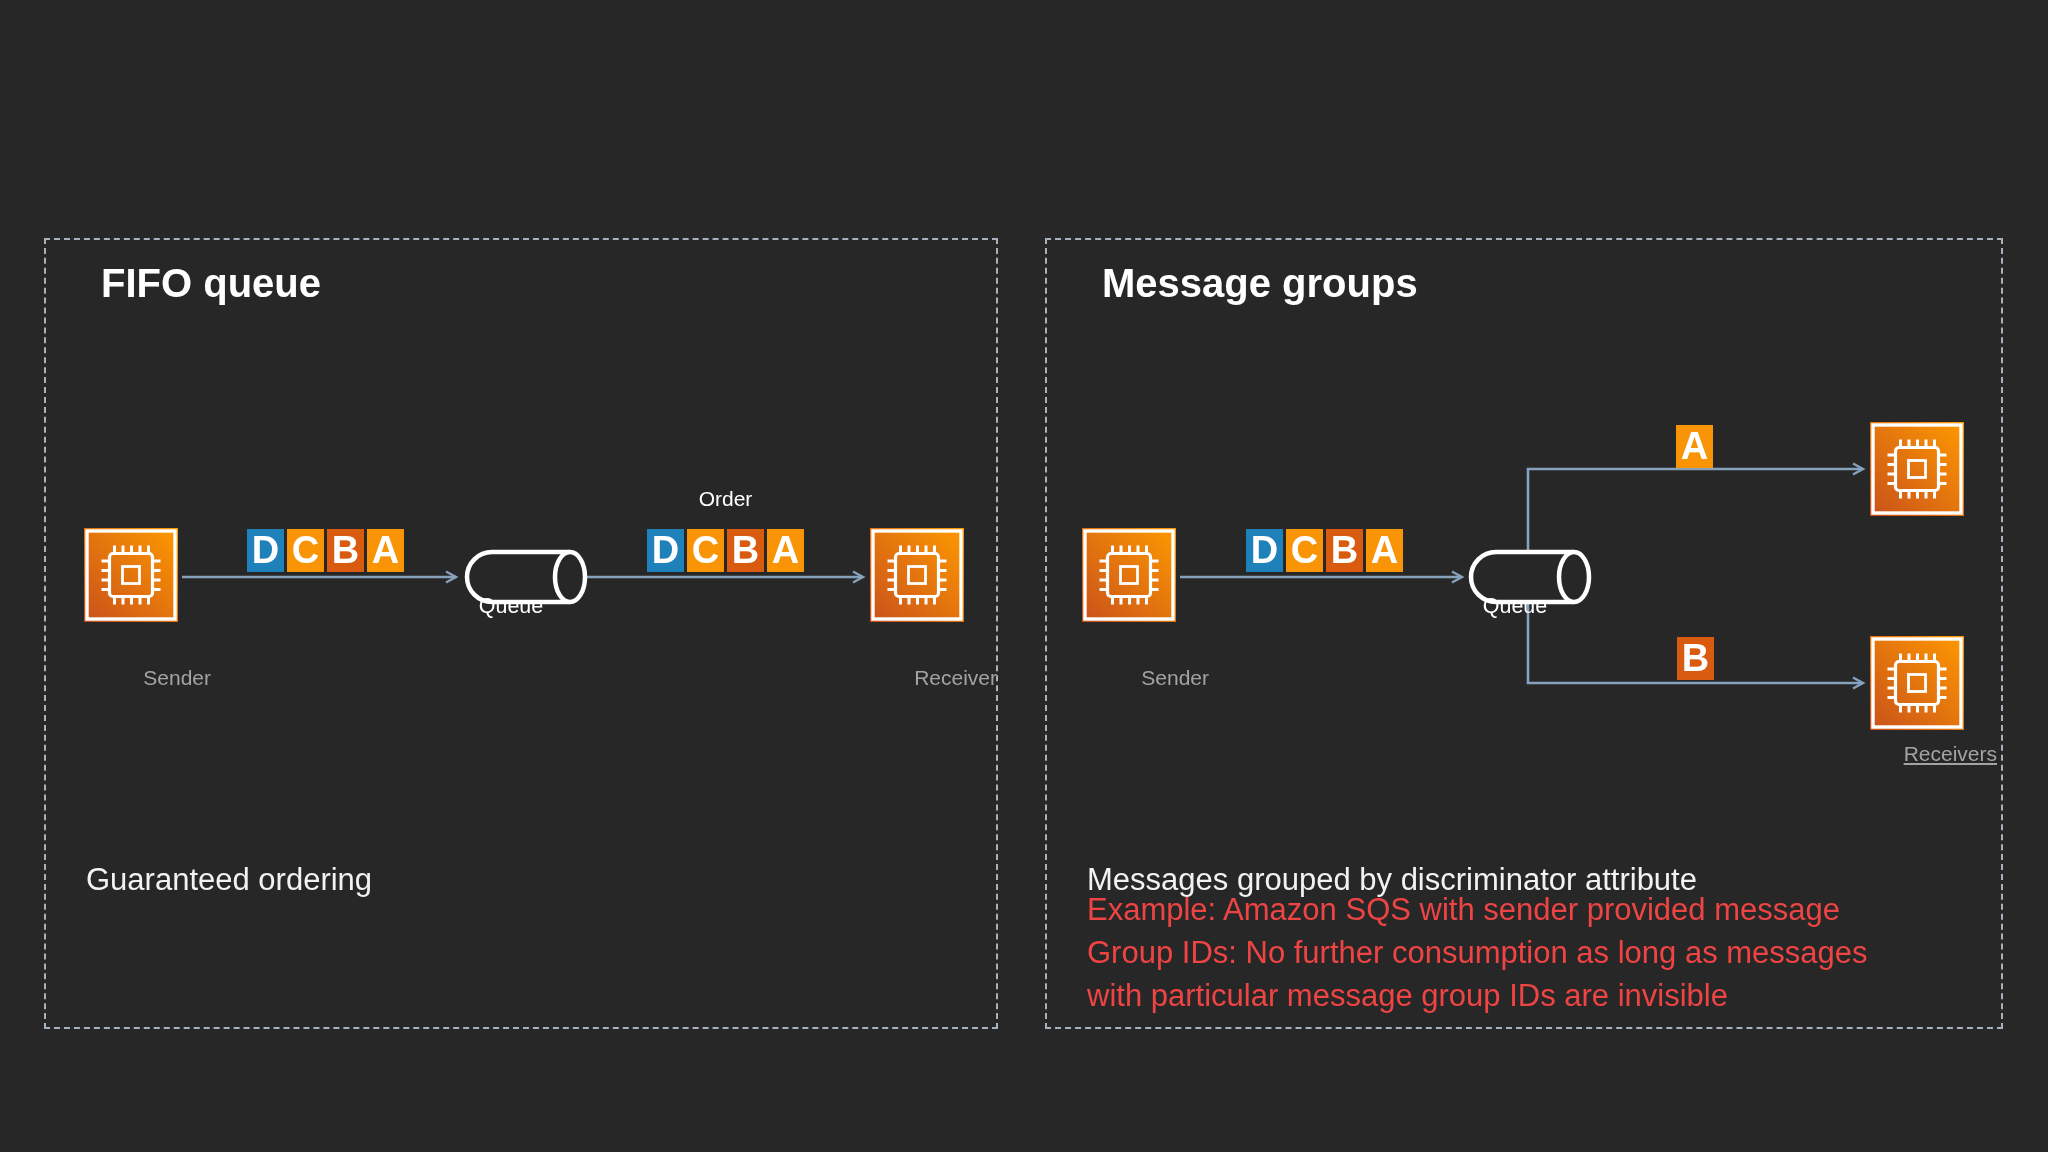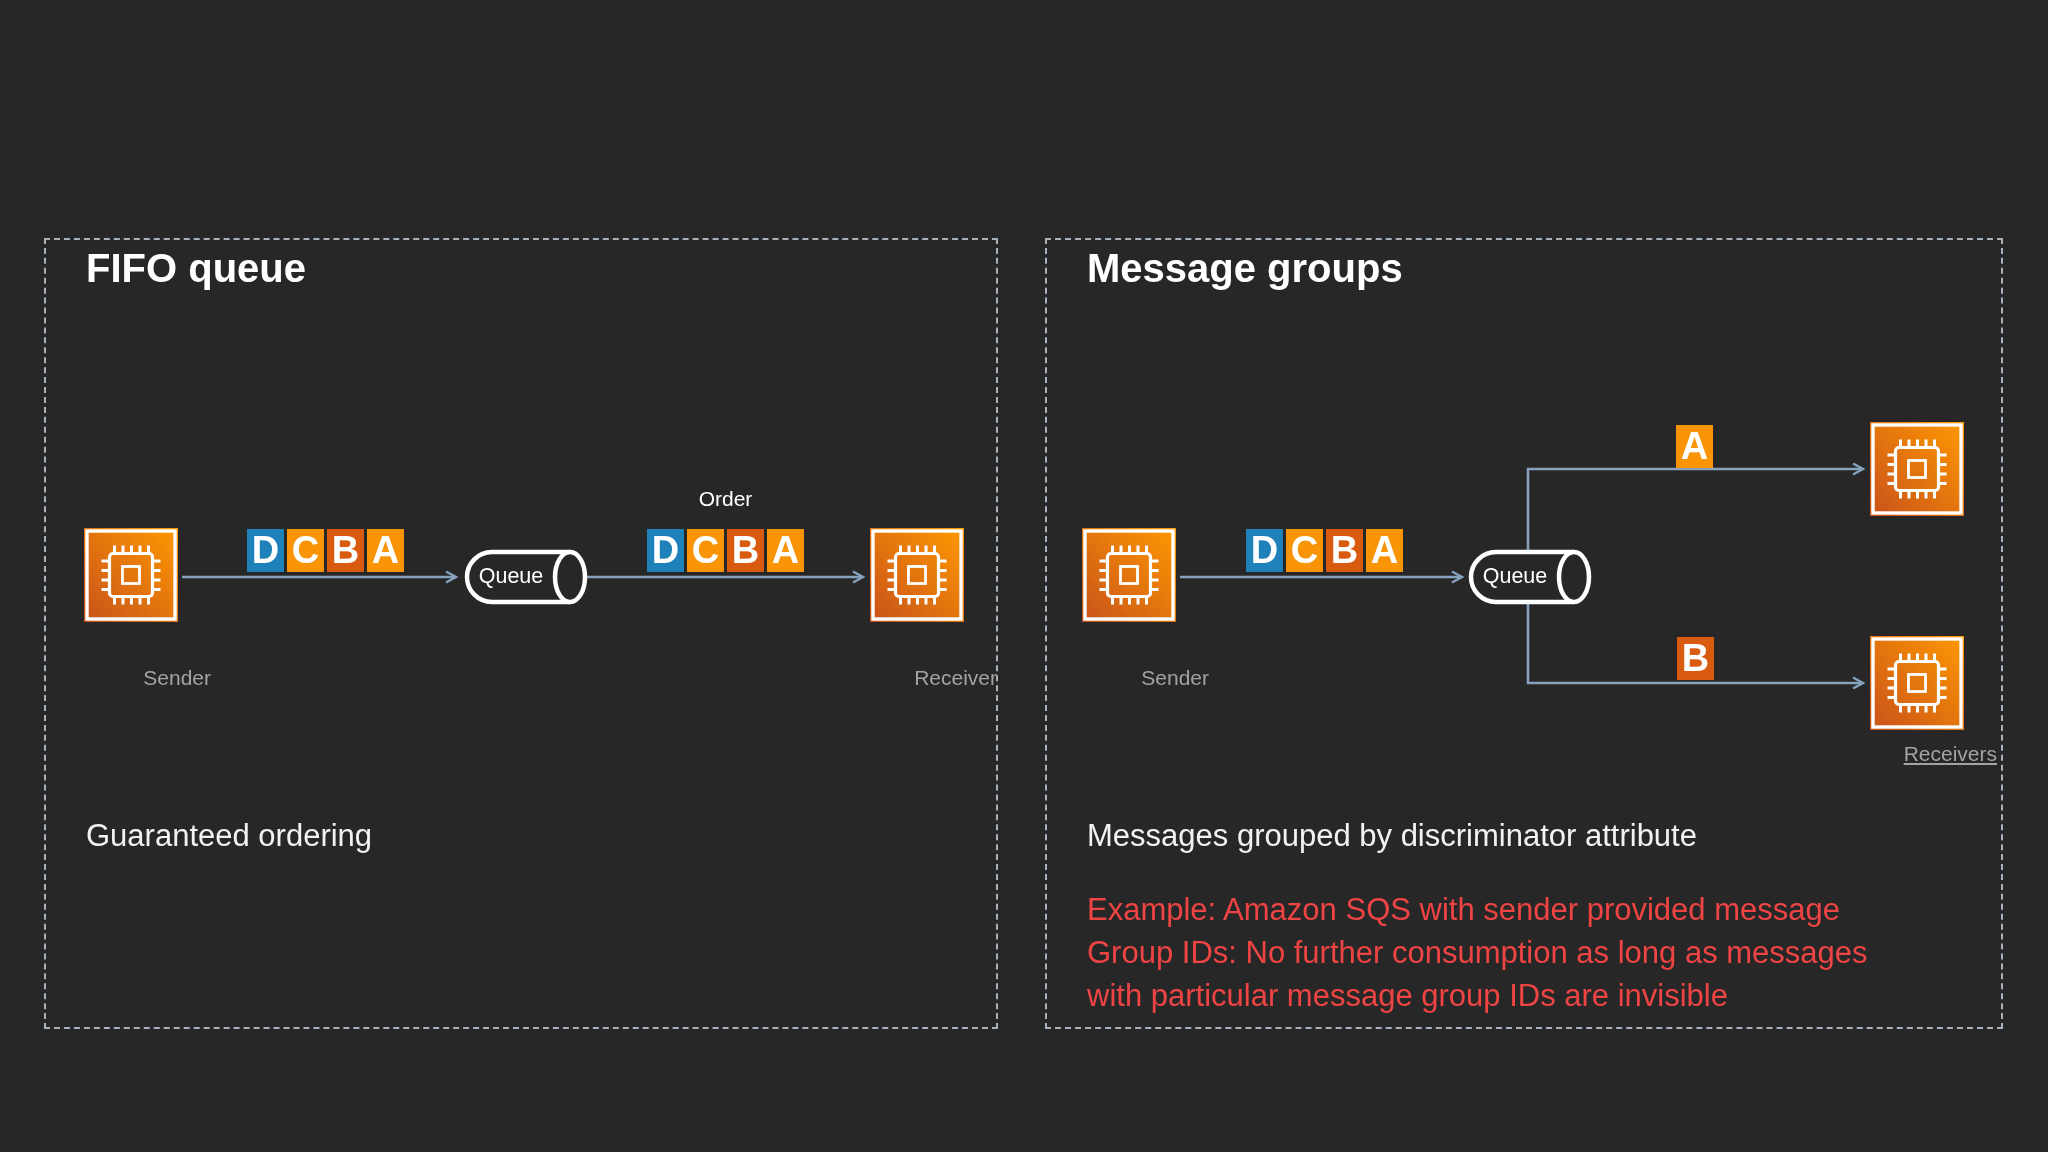--- a/index.html
+++ b/index.html
@@ -8,41 +8,41 @@
   #page{position:relative;width:2048px;height:1152px;background:#272727;}
 
   .page-title{position:absolute;left:72px;top:56px;margin:0;
       font-size:67px;font-weight:300;letter-spacing:-0.5px;color:#f4f4f4;}
 
   .panel{position:absolute;top:238px;height:791px;box-sizing:border-box;
       border:2px dashed #a8b2bc;}
   #panel-fifo{left:44px;width:954px;}
   #panel-groups{left:1045px;width:958px;}
 
-  .panel-heading{position:absolute;margin:0;font-size:40px;font-weight:700;color:#ffffff;}
+  .panel-heading{position:absolute;margin:15px;font-size:40px;font-weight:700;color:#ffffff;}
   #heading-fifo{left:86px;top:246px;}
   #heading-groups{left:1087px;top:246px;}
 
-  .caption{position:absolute;font-size:31px;color:#f2f2f2;}
+  .caption{position:absolute;font-size:31px;color:#f2f2f2;margin-top:44px;}
   #caption-fifo{left:86px;top:818px;}
   #caption-groups{left:1087px;top:818px;}
   .example-block{position:absolute;left:1087px;top:888px;font-size:31px;
       line-height:43px;color:#ef4444;}
 
   #connector-layer{position:absolute;left:0;top:0;}
 
   .aws-icon{position:absolute;width:94px;height:94px;
       background:linear-gradient(45deg,#C8511B,#FF9900);}
   .aws-icon svg{display:block;width:94px;height:94px;}
 
   .icon-label{position:absolute;width:160px;text-align:right;
       font-size:21px;color:#a3a3a3;}
 
   .queue-label{position:absolute;width:120px;text-align:center;
-      font-size:21.5px;color:#ffffff;}
+      font-size:21.5px;color:#ffffff;margin-top:30px;}
   #queue-label-fifo{left:451px;top:564px;}
   #queue-label-groups{left:1455px;top:564px;}
 
   .order-label{position:absolute;left:647px;top:487px;width:157px;
       text-align:center;font-size:21px;color:#ffffff;}
 
   .mgroup{position:absolute;display:flex;gap:3px;}
   #mgroup-fifo-in{left:247px;top:529px;}
   #mgroup-fifo-out{left:647px;top:529px;}
   #mgroup-groups-in{left:1246px;top:529px;}

